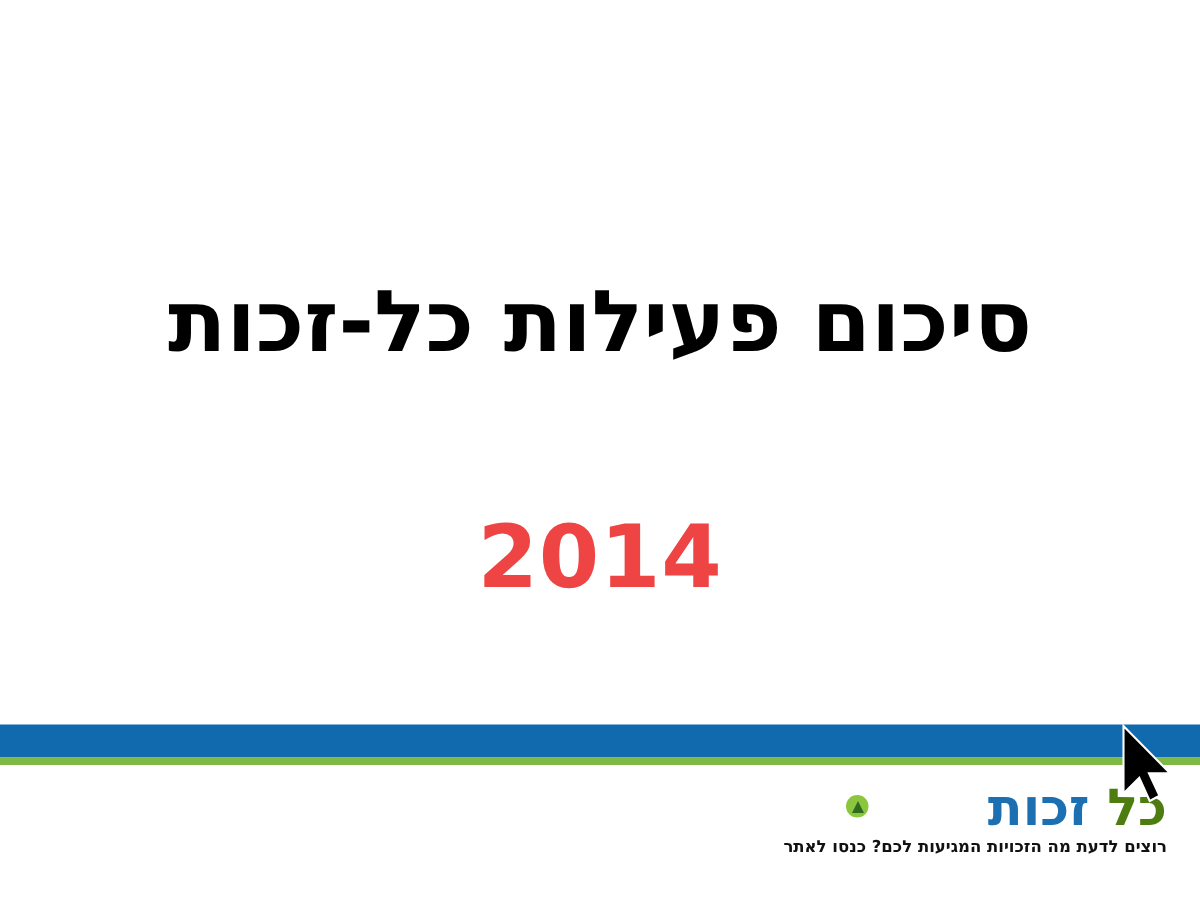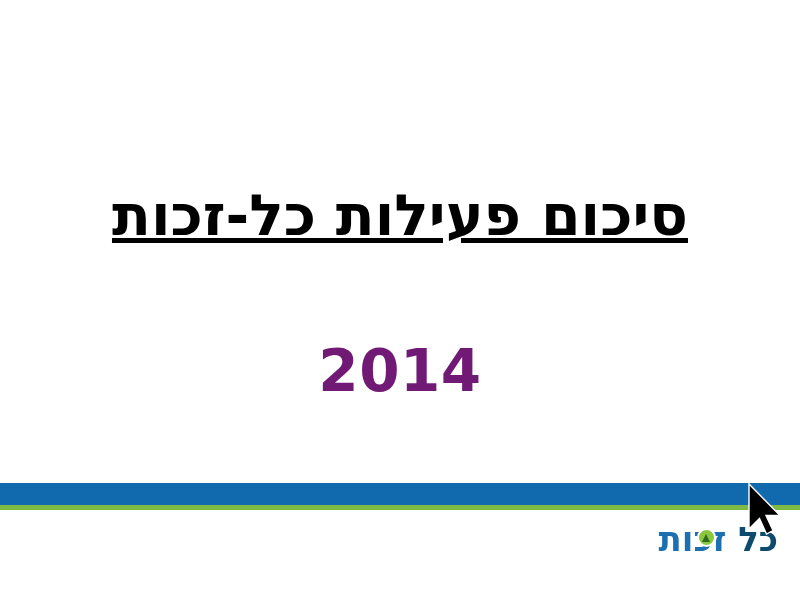--- a/index.html
+++ b/index.html
@@ -32,36 +32,35 @@
   .slide-title {
     font-family: "DejaVu Sans", "Liberation Sans", sans-serif;
     font-size: 57px;
     font-weight: bold;
     color: #000000;
     line-height: 1.08;
     letter-spacing: 0px;
     white-space: nowrap;
     direction: rtl;
     unicode-bidi: embed;
-    text-decoration: underline;
   }
 
   .year-block {
     position: absolute;
     left: 0;
     top: 340px;
     width: 800px;
     text-align: center;
     direction: ltr;
   }
   .slide-year {
     font-family: "DejaVu Sans", "Liberation Sans", sans-serif;
     font-size: 58px;
     font-weight: bold;
-    color: #701a75;
+    color: #ef4444;
     line-height: 1.08;
     letter-spacing: 0.5px;
   }
 
   
   .bar-blue {
     position: absolute;
     left: 0;
     top: 483px;
     width: 800px;
@@ -163,23 +162,24 @@
   </div>
 
   <div class="year-block">
     <div class="slide-year">2014</div>
   </div>
 
   <div class="bar-blue" style="background: rgb(17, 105, 174);"></div>
   <div class="bar-green" style="background: rgb(125, 185, 68);"></div>
 
   <div class="logo-lockup">
-    <div class="logo-wordmark"><span class="logo-word-a" style="color: #0c4a6e;">כל</span><span>&nbsp;</span><span class="logo-word-b" style="color: rgb(28, 111, 176);">זכות</span><span class="logo-dot" style="background: rgb(140, 198, 63);">
+    <div class="logo-wordmark"><span class="logo-word-a" style="color: #4d7c0f;">כל</span><span>&nbsp;</span><span class="logo-word-b" style="color: rgb(28, 111, 176);">זכות</span><span class="logo-dot" style="background: rgb(140, 198, 63);">
           <span class="logo-dot-glyph"></span>
         </span></div>
+    <div class="logo-tagline">רוצים לדעת מה הזכויות המגיעות לכם? כנסו לאתר</div>
   </div>
 
   <div class="cursor">
     <svg width="40" height="60" viewBox="0 0 40 60" xmlns="http://www.w3.org/2000/svg">
       <path d="M3 2 L3 47 L13.5 36.5 L20.5 52 L27 48.5 L20 33.5 L34 33.5 Z" fill="#000000" stroke="#ffffff" stroke-width="1.4"></path>
     </svg>
   </div>
 
 </div>
 

